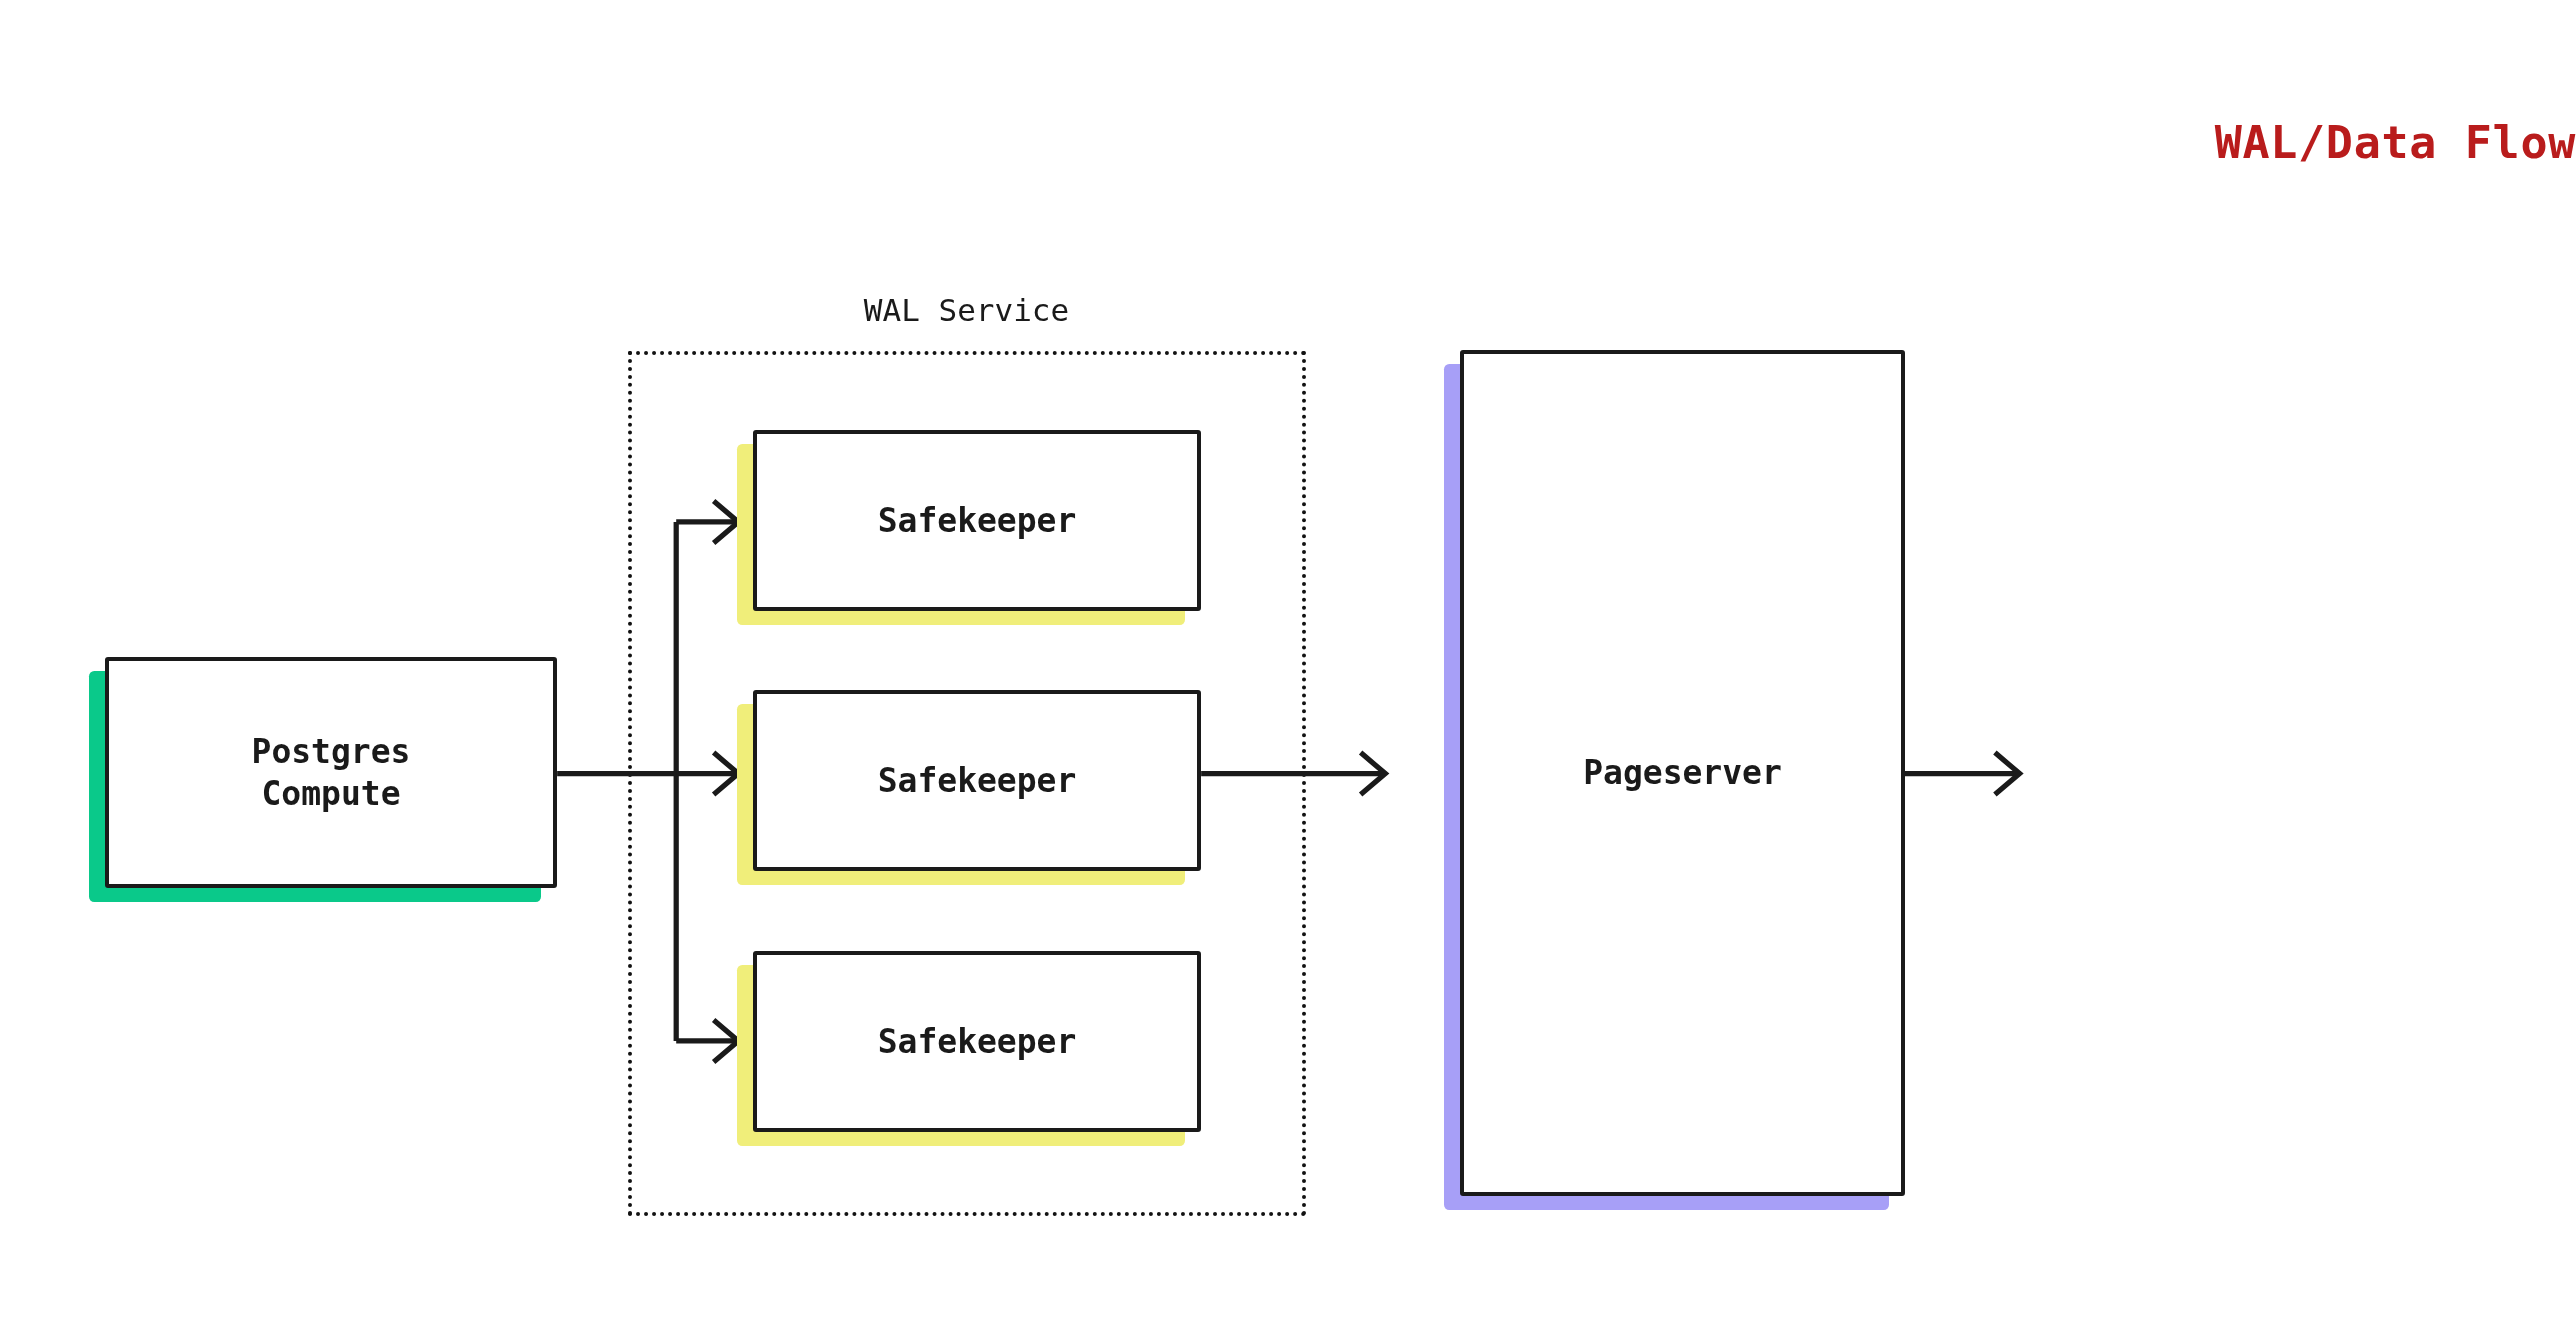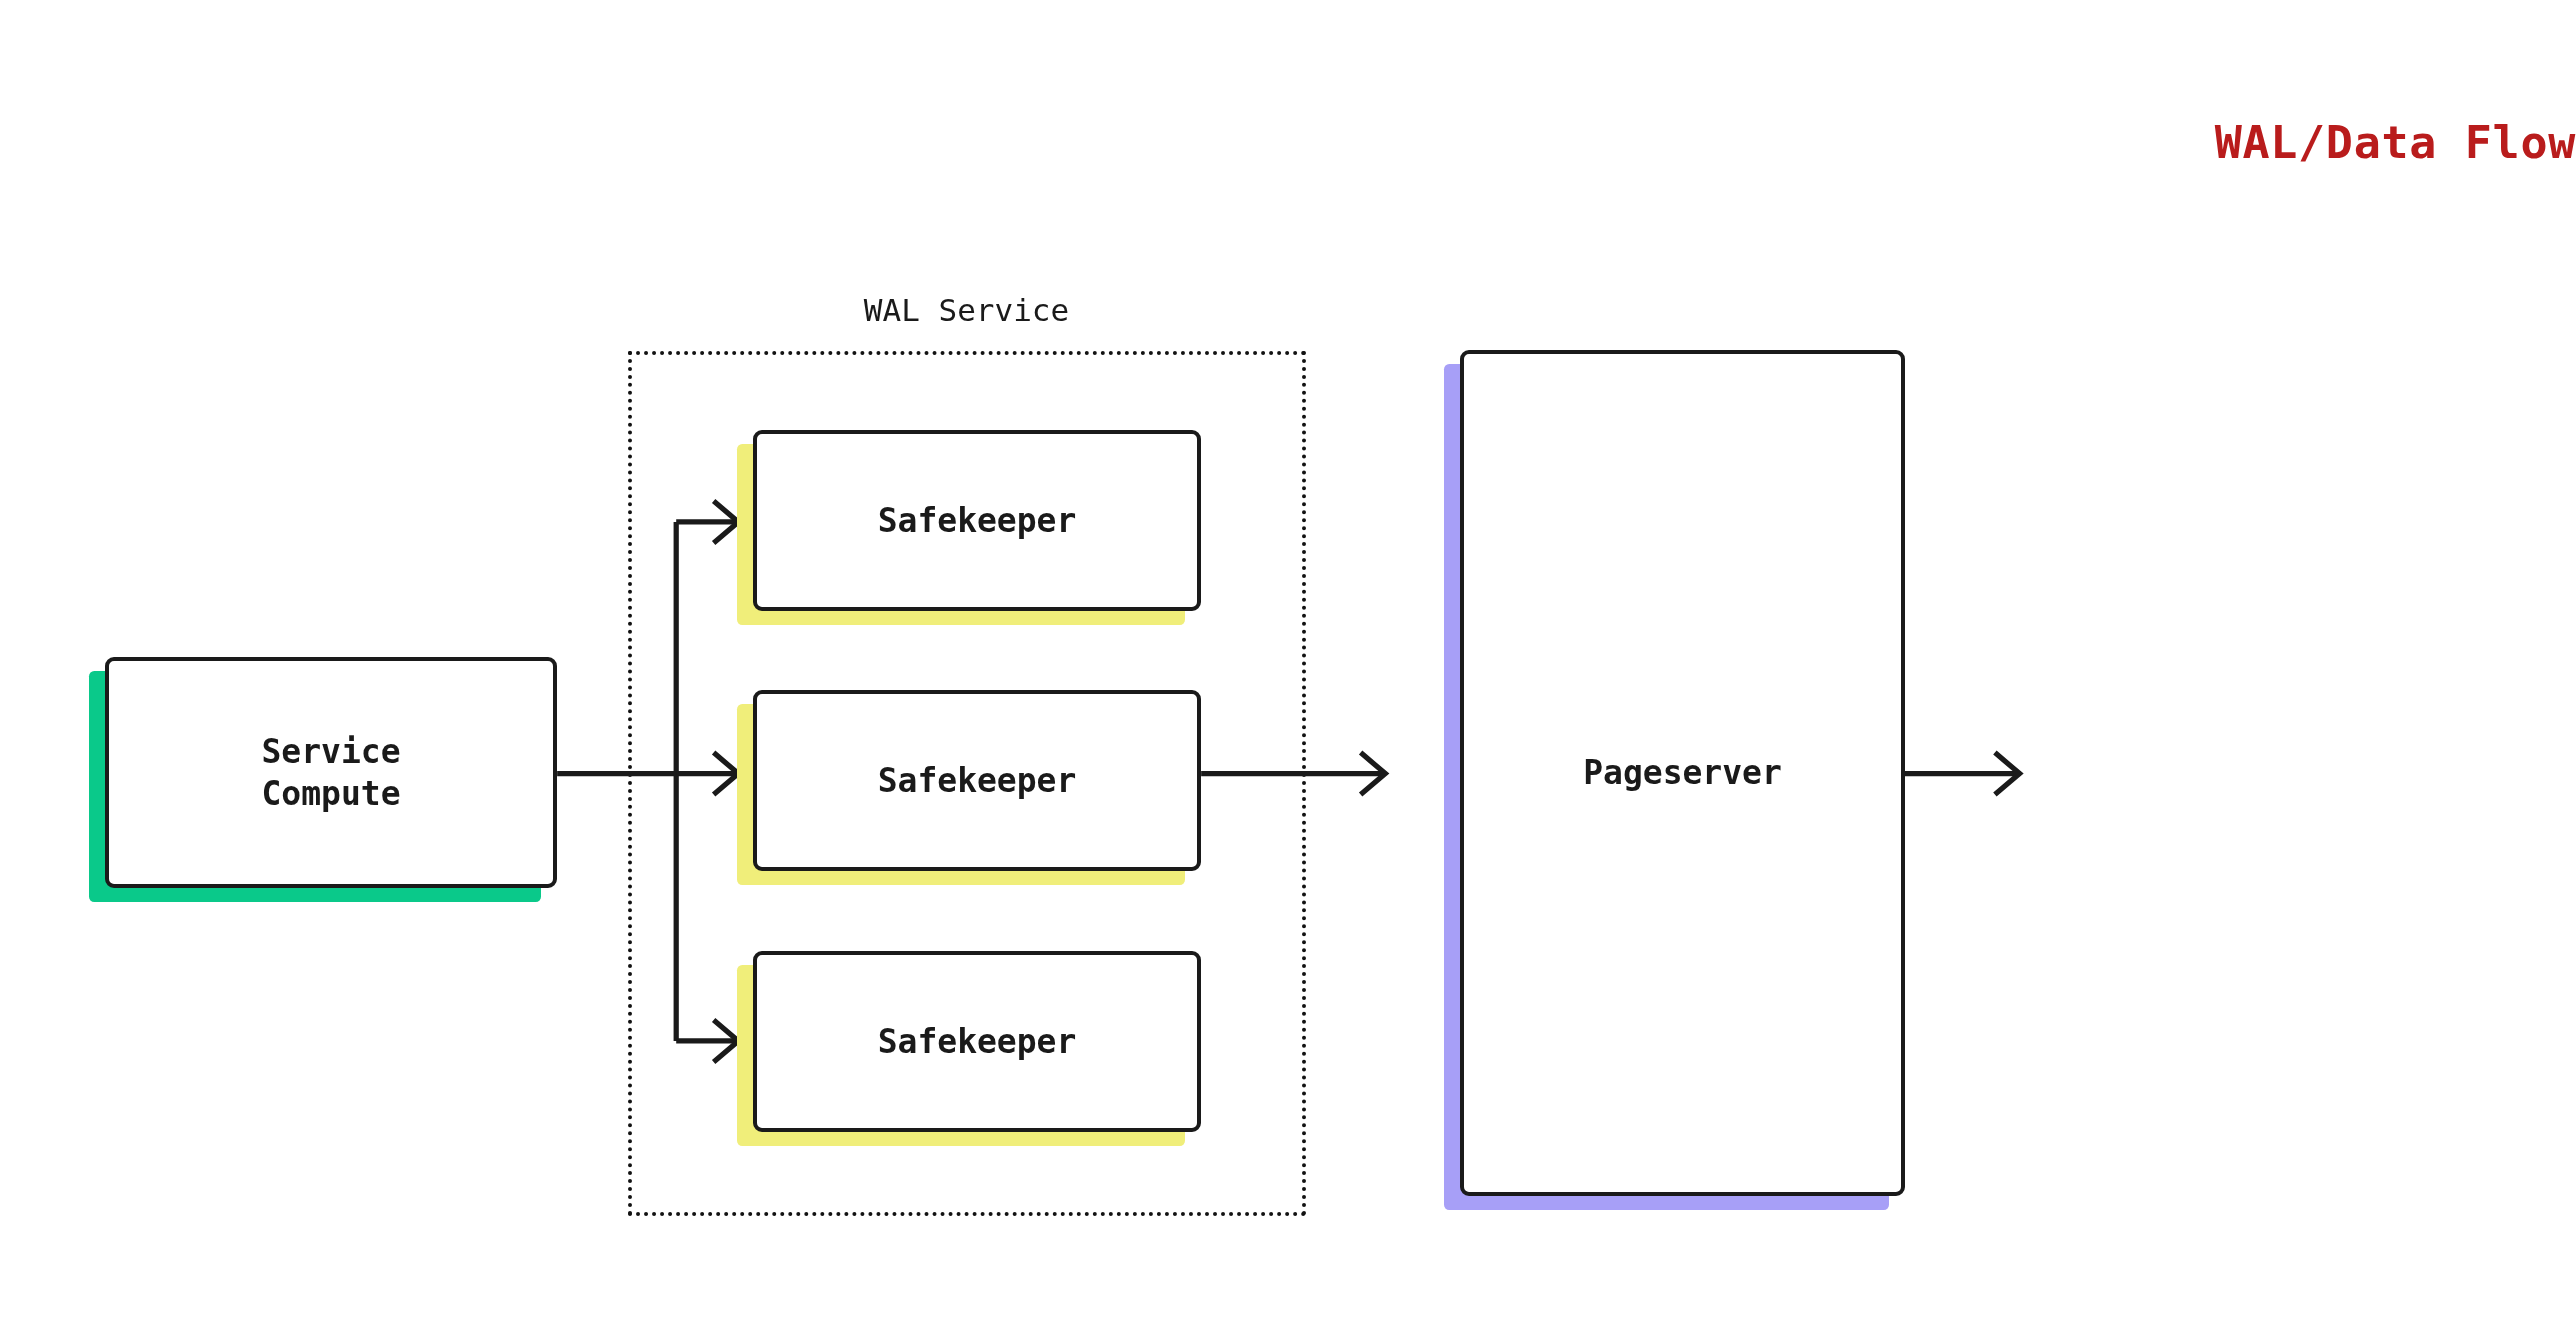--- a/index.html
+++ b/index.html
@@ -77,21 +77,21 @@
   }
   .node .face {
     position: absolute;
     left: 0;
     top: 0;
     width: 100%;
     height: 100%;
     box-sizing: border-box;
     background: #ffffff;
     border: 4.5px solid #1a1a1a;
-    border-radius: 9px;
+    border-radius: 3px;
     display: flex;
     align-items: center;
     justify-content: center;
   }
   .node .label {
     font-family: "DejaVu Sans Mono", monospace;
     font-weight: bold;
     font-size: 33px;
     line-height: 1.26;
     color: #1a1a1a;
@@ -148,21 +148,21 @@
       <path d="M 953 1005 L 986 1033 L 953 1061"></path>
       <path d="M 953 1362 L 986 1390 L 953 1418"></path>
       <path d="M 1817 1005 L 1850 1033 L 1817 1061"></path>
       <path d="M 2664 1005 L 2697 1033 L 2664 1061"></path>
     </g>
   </svg>
 
   <div class="node" id="node-postgres">
     <div class="shadow" style="background:#0ac98a"></div>
     <div class="face">
-      <span class="label">Service
+      <span class="label">Postgres
 Compute</span>
     </div>
   </div>
 
   <div class="node" id="node-sk-0">
     <div class="shadow" style="background:#f0ee7a"></div>
     <div class="face">
       <span class="label">Safekeeper</span>
     </div>
   </div>

